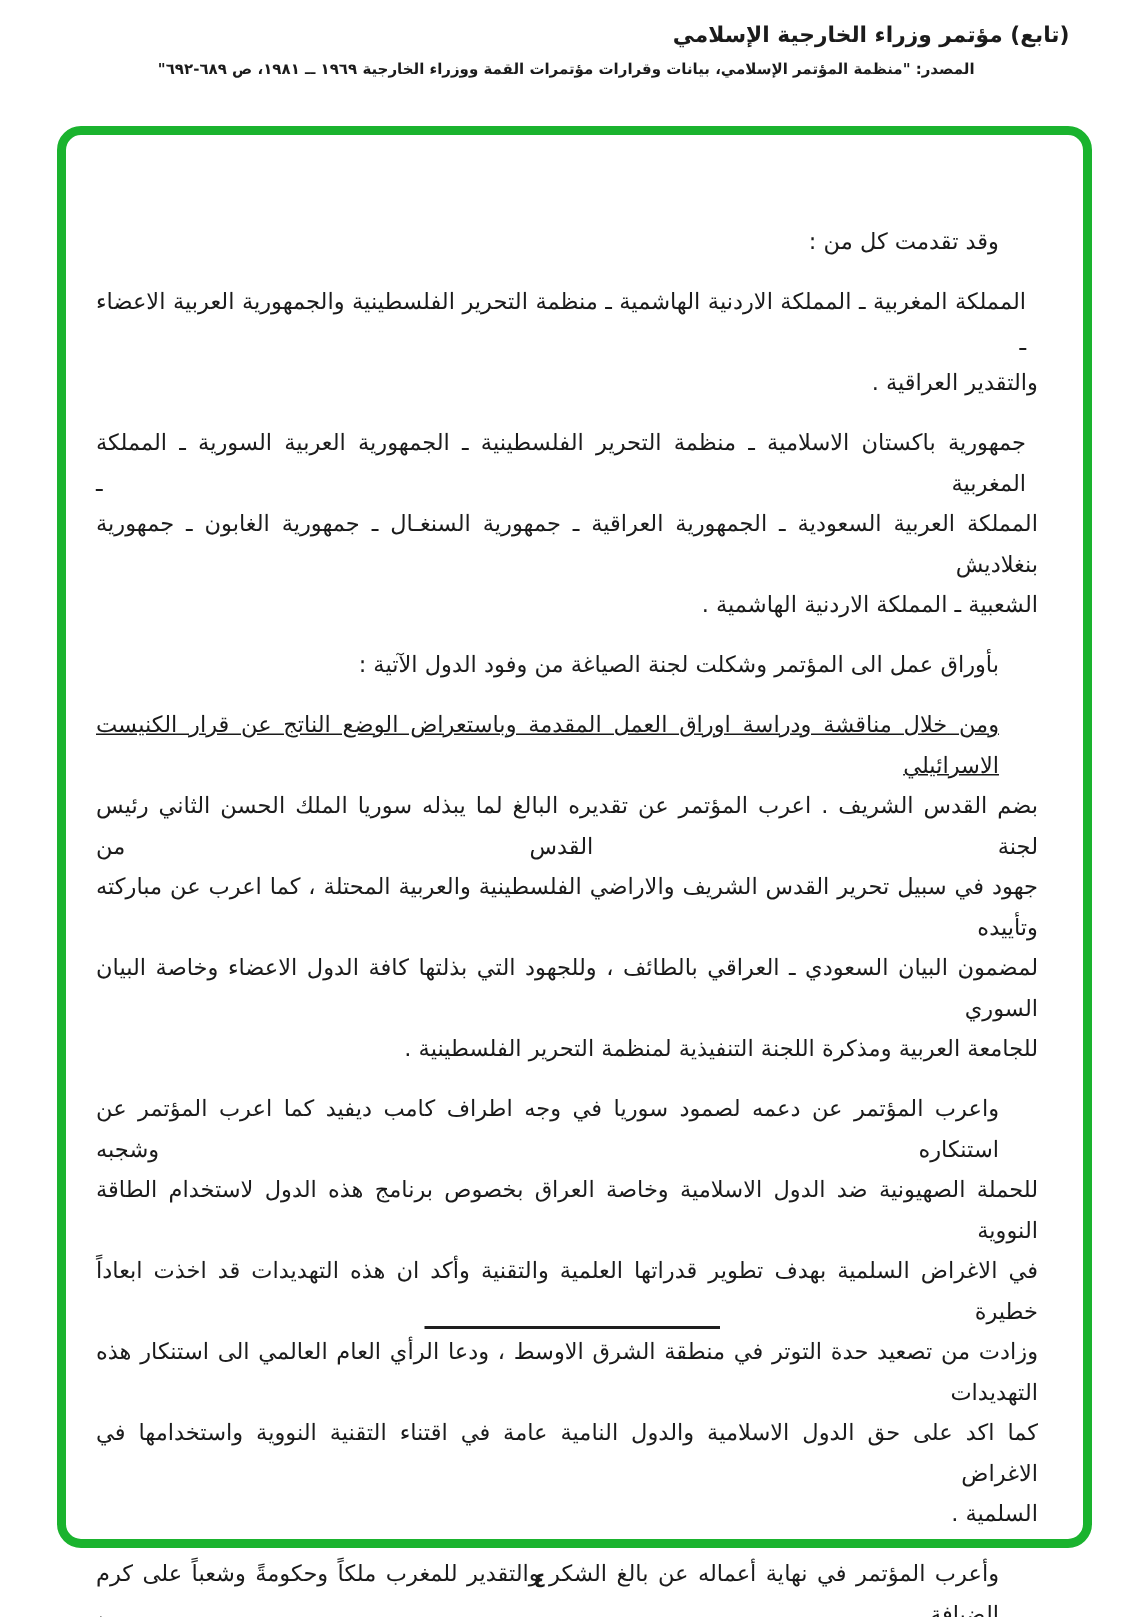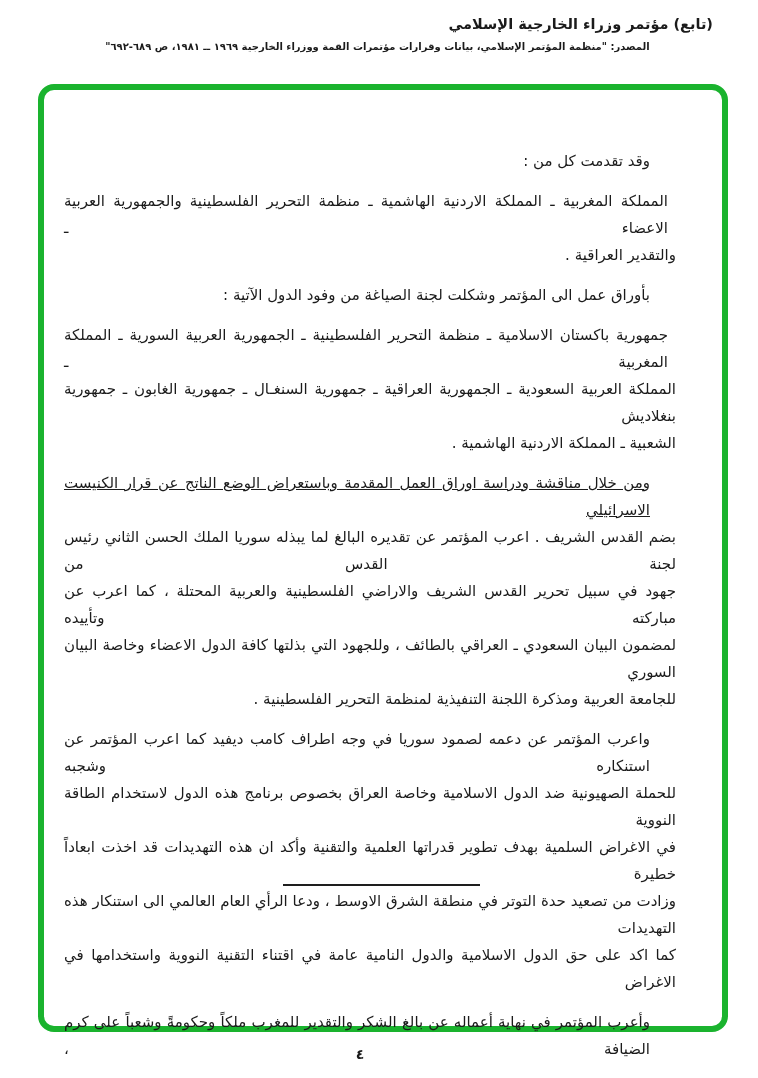--- a/index.html
+++ b/index.html
@@ -51,21 +51,21 @@
   
   .doc-body {
     position: absolute;
     left: 64px;
     right: 66px;
     top: 148px;
     direction: rtl;
     font-size: 15px;
     line-height: 27px;
   }
-  .para { margin: 0 16px 13px 0; }
+  .para { margin: 0 0 13px 0; }
   .line {
     text-align: justify;
     text-align-last: justify;
   }
   .line.last {
     text-align: right;
     text-align-last: right;
   }
   
   .divider {
@@ -103,40 +103,41 @@
   <div class="doc-body">
 
   <div class="para">
         <div class="line last" style="padding-right: 26px;">وقد تقدمت كل من :</div>
       </div>
       <div class="para">
         <div class="line" style="padding-right: 8px;">المملكة المغربية ـ المملكة الاردنية الهاشمية ـ منظمة التحرير الفلسطينية والجمهورية العربية الاعضاء ـ</div>
         <div class="line last">والتقدير العراقية .</div>
       </div>
       <div class="para">
-        <div class="line last" style="padding-right: 26px;">بأوراق عمل الى المؤتمر وشكلت لجنة الصياغة من وفود الدول الآتية :</div>
-      </div>
-      <div class="para">
         <div class="line" style="padding-right: 8px;">جمهورية باكستان الاسلامية ـ منظمة التحرير الفلسطينية ـ الجمهورية العربية السورية ـ المملكة المغربية ـ</div>
         <div class="line">المملكة العربية السعودية ـ الجمهورية العراقية ـ جمهورية السنغـال ـ جمهورية الغابون ـ جمهورية بنغلاديش</div>
         <div class="line last">الشعبية ـ المملكة الاردنية الهاشمية .</div>
+      </div>
+      <div class="para">
+        <div class="line last" style="padding-right: 26px;">بأوراق عمل الى المؤتمر وشكلت لجنة الصياغة من وفود الدول الآتية :</div>
       </div>
       <div class="para">
         <div class="line" style="padding-right: 26px; text-decoration: underline;">ومن خلال مناقشة ودراسة اوراق العمل المقدمة وباستعراض الوضع الناتج عن قرار الكنيست الاسرائيلي</div>
         <div class="line">بضم القدس الشريف . اعرب المؤتمر عن تقديره البالغ لما يبذله سوريا الملك الحسن الثاني رئيس لجنة القدس من</div>
         <div class="line">جهود في سبيل تحرير القدس الشريف والاراضي الفلسطينية والعربية المحتلة ، كما اعرب عن مباركته وتأييده</div>
         <div class="line">لمضمون البيان السعودي ـ العراقي بالطائف ، وللجهود التي بذلتها كافة الدول الاعضاء وخاصة البيان السوري</div>
         <div class="line last">للجامعة العربية ومذكرة اللجنة التنفيذية لمنظمة التحرير الفلسطينية .</div>
       </div>
       <div class="para">
         <div class="line" style="padding-right: 26px;">واعرب المؤتمر عن دعمه لصمود سوريا في وجه اطراف كامب ديفيد كما اعرب المؤتمر عن استنكاره وشجبه</div>
         <div class="line">للحملة الصهيونية ضد الدول الاسلامية وخاصة العراق بخصوص برنامج هذه الدول لاستخدام الطاقة النووية</div>
         <div class="line">في الاغراض السلمية بهدف تطوير قدراتها العلمية والتقنية وأكد ان هذه التهديدات قد اخذت ابعاداً خطيرة</div>
         <div class="line">وزادت من تصعيد حدة التوتر في منطقة الشرق الاوسط ، ودعا الرأي العام العالمي الى استنكار هذه التهديدات</div>
         <div class="line">كما اكد على حق الدول الاسلامية والدول النامية عامة في اقتناء التقنية النووية واستخدامها في الاغراض</div>
+        <div class="line last">السلمية .</div>
       </div>
       <div class="para">
         <div class="line" style="padding-right: 26px;">وأعرب المؤتمر في نهاية أعماله عن بالغ الشكر والتقدير للمغرب ملكاً وحكومةً وشعباً على كرم الضيافة ،</div>
       </div>
     </div>
 
   <div class="divider"></div>
 
   <div class="page-number">٤</div>
 

